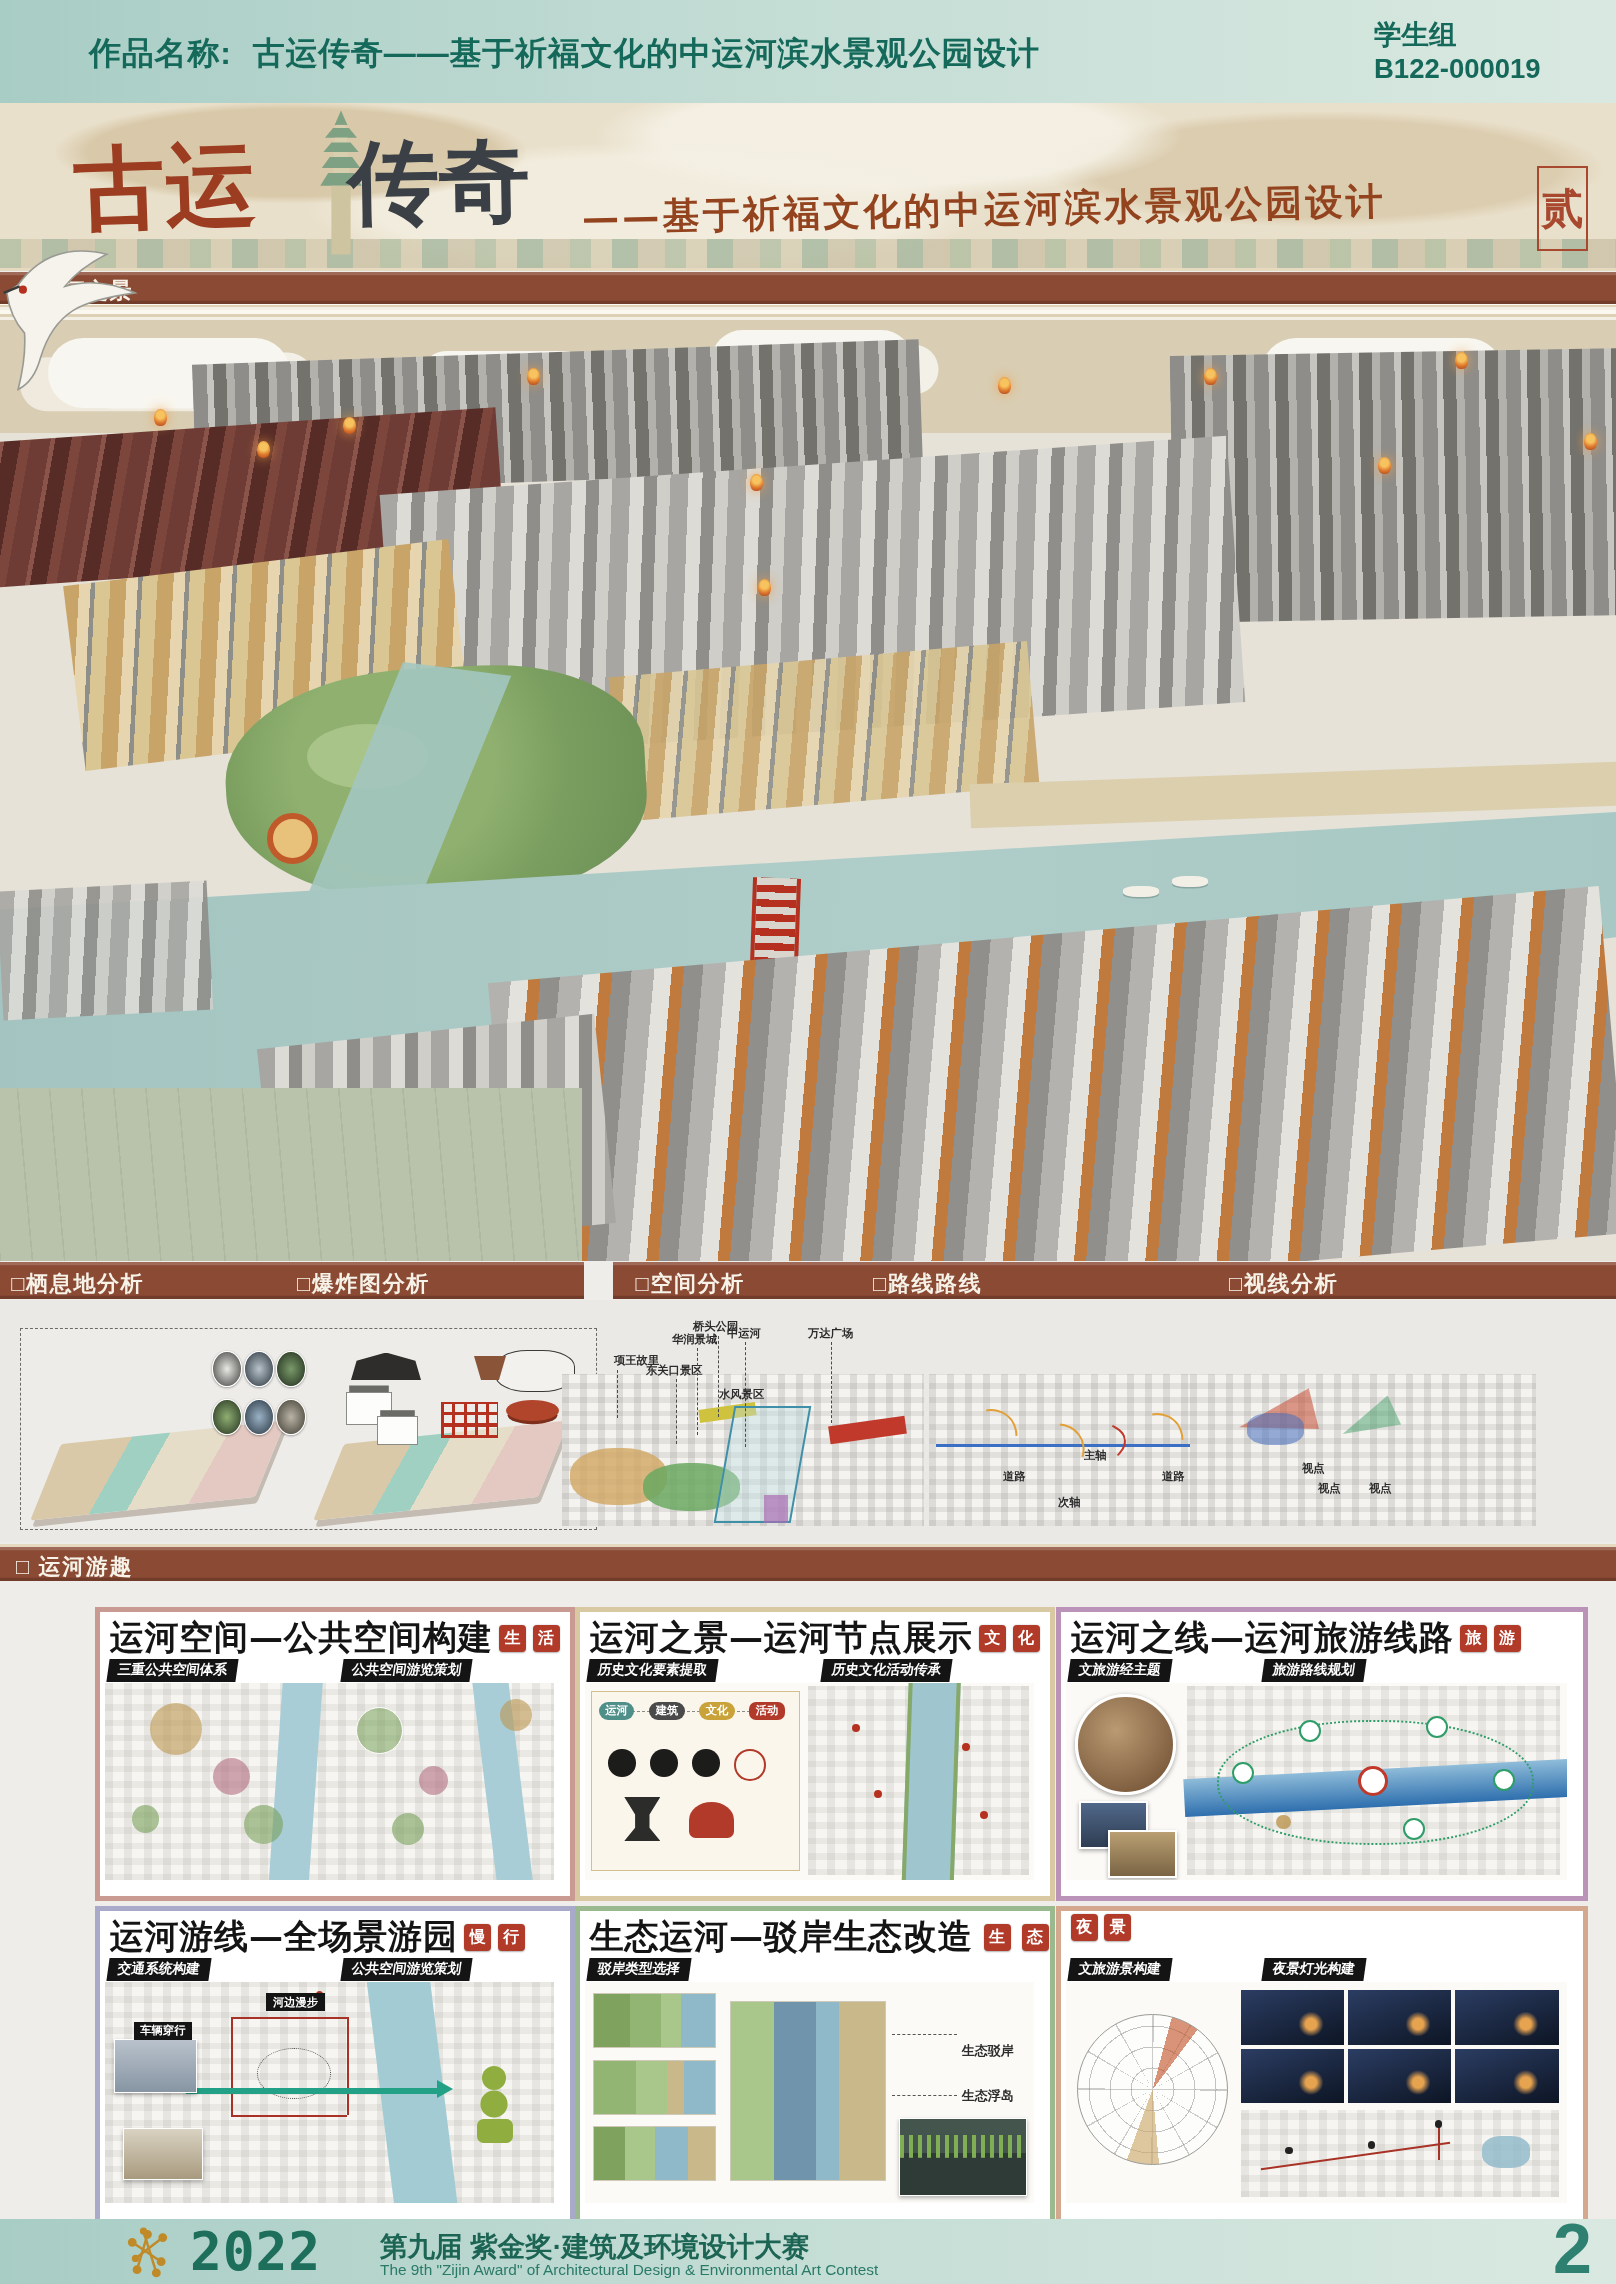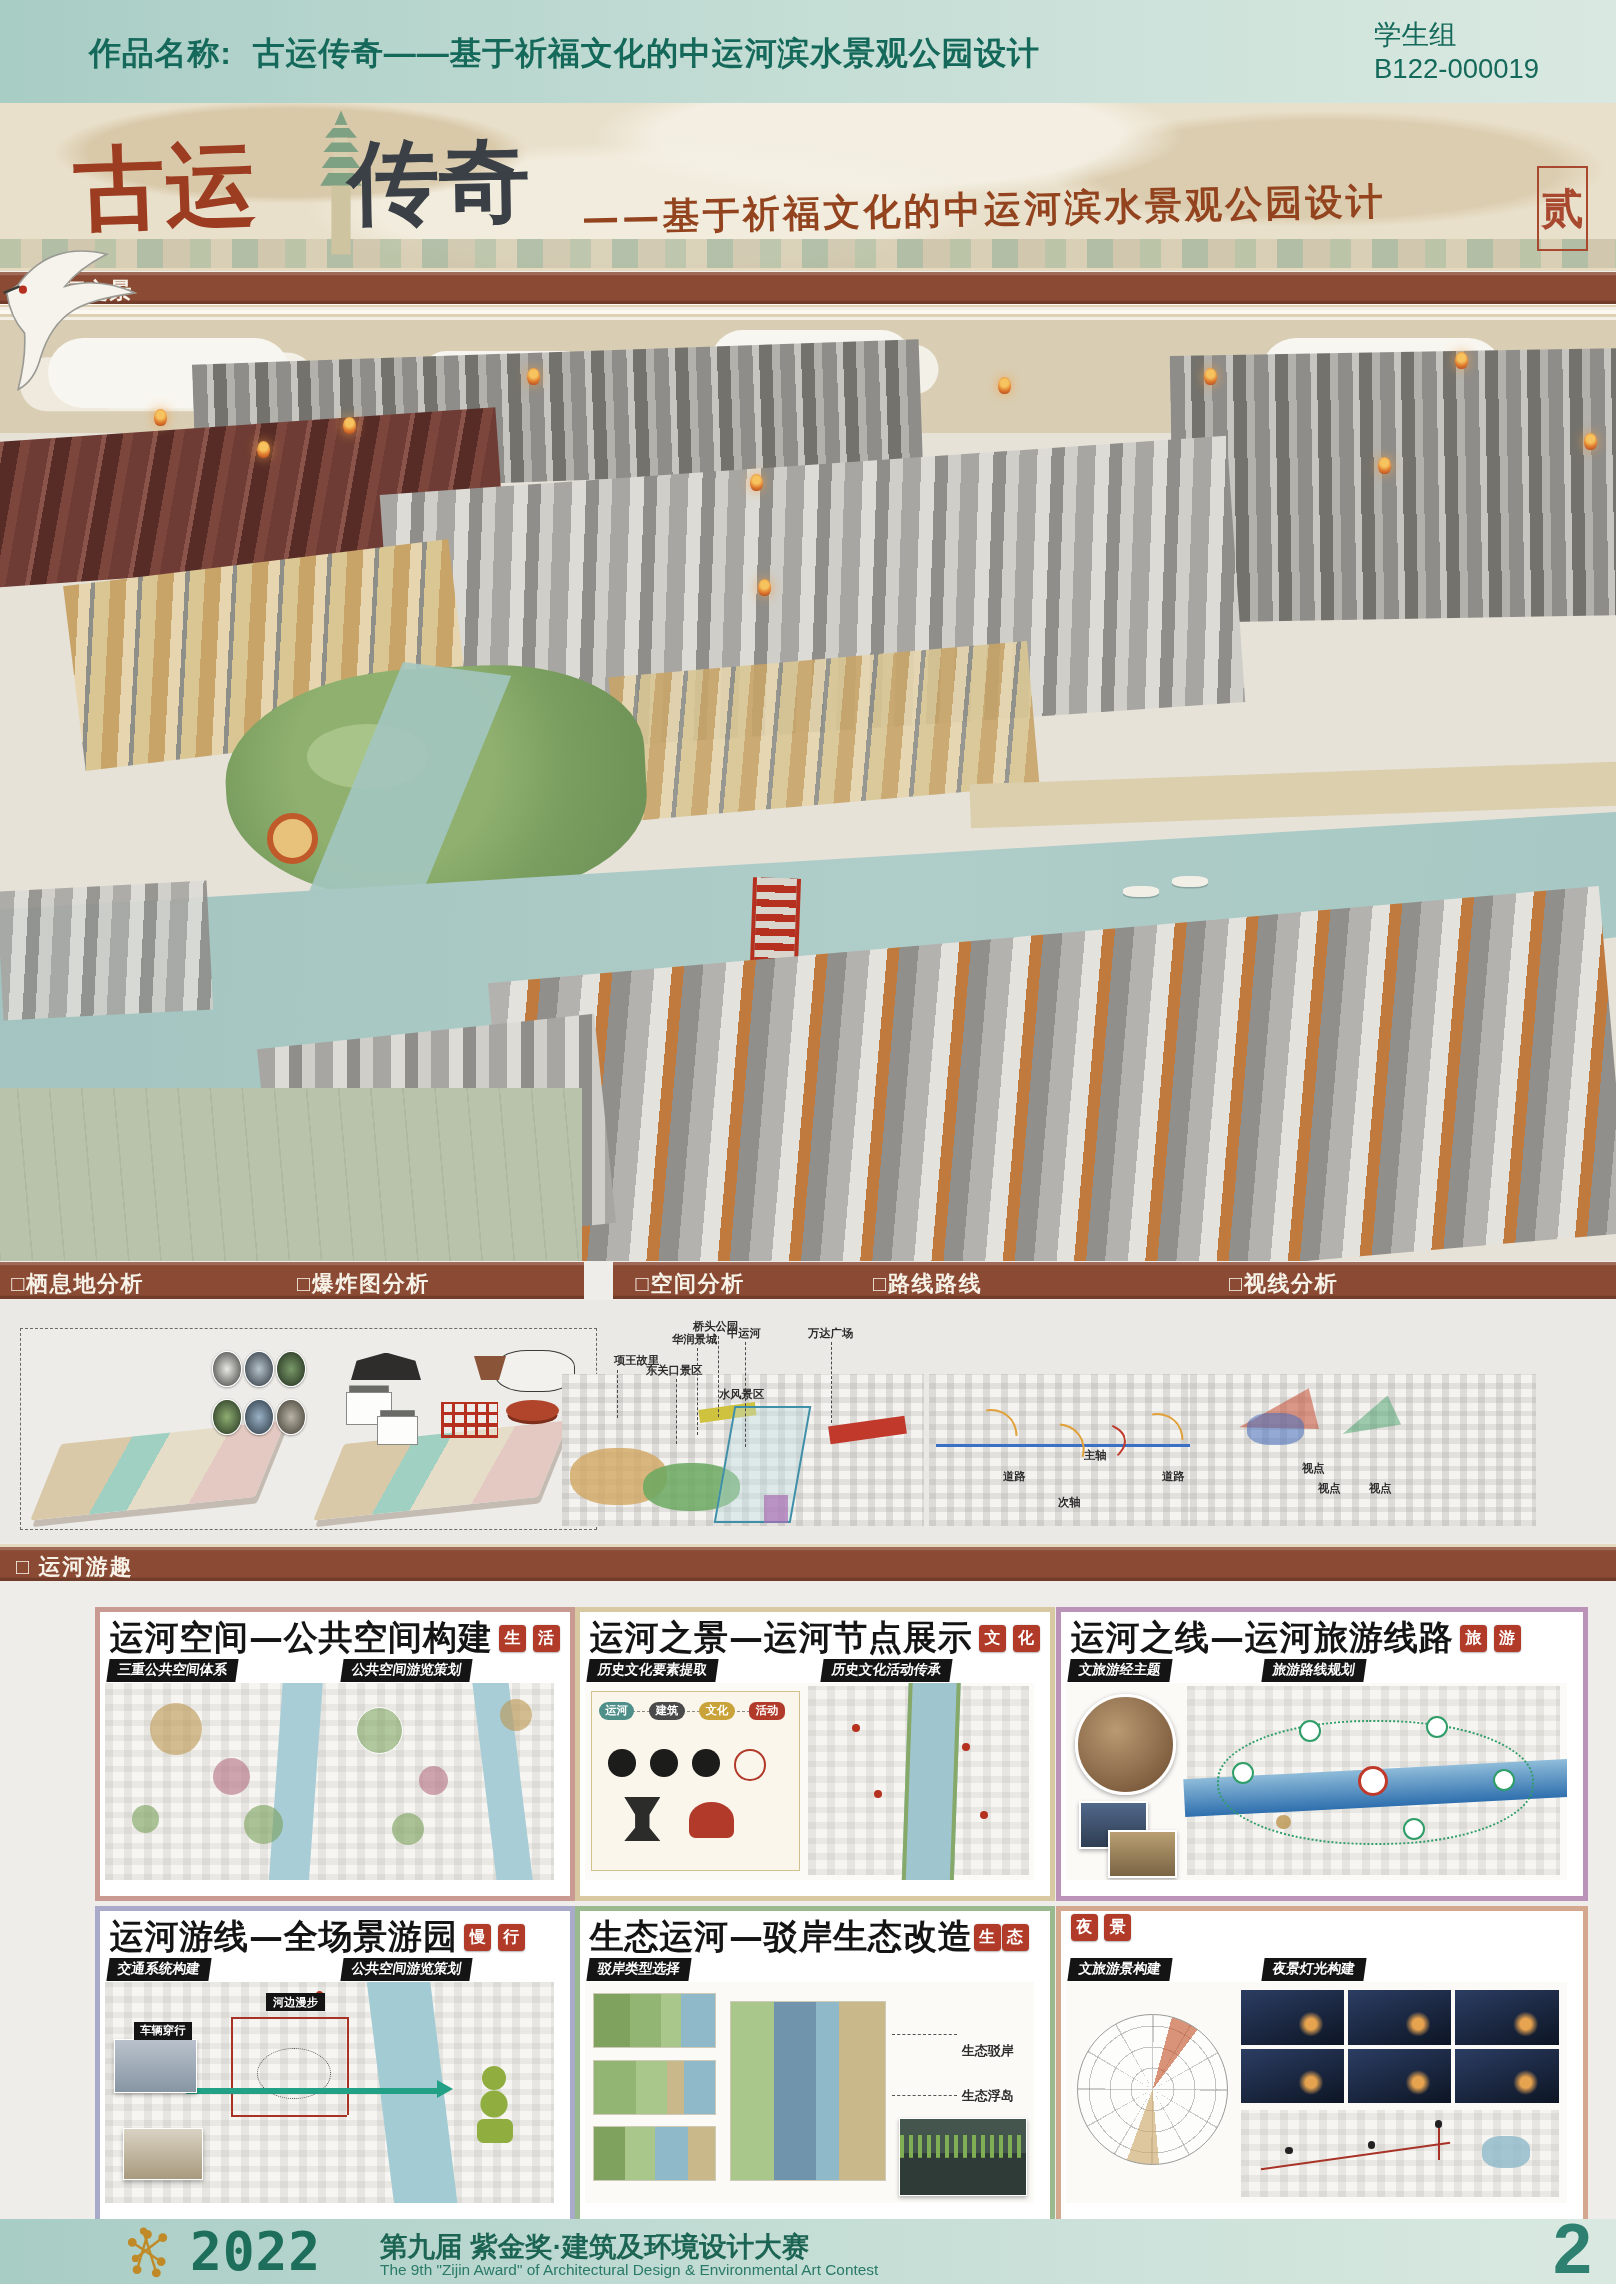--- a/index.html
+++ b/index.html
@@ -2,21 +2,21 @@
 <html style="font-size:13px"><head>
 <meta charset="utf-8">
 <style>
   html,body{margin:0;padding:0;background:#dfe3dd;}
   #poster{position:relative;width:1616px;height:2284px;background:#efede9;overflow:hidden;
           font-family:"Liberation Sans","DejaVu Sans",sans-serif;}
   .abs{position:absolute;}
   
   .band{background:linear-gradient(90deg,#a8cdc5 0%,#c2dcd4 45%,#d9e9e1 100%);}
   .head-title{font-size:32px;font-weight:bold;color:#15695a;letter-spacing:0.8px;white-space:nowrap;}
-  .head-right{font-size:27.5px;font-weight:normal;color:#15695a;line-height:1.25;text-align:left;}
+  .head-right{font-size:27.5px;font-weight:bold;color:#15695a;line-height:1.25;text-align:left;}
   
   .banner{background:#e9e0cb;overflow:hidden;}
   .cloudwash{background:
      radial-gradient(ellipse 339px 73px at 18% 30%, rgba(203,182,142,.55) 0 60%, transparent 70%),
      radial-gradient(ellipse 420px 89px at 55% 20%, rgba(244,240,228,.9) 0 55%, transparent 70%),
      radial-gradient(ellipse 388px 81px at 82% 40%, rgba(206,186,148,.5) 0 60%, transparent 72%),
      radial-gradient(ellipse 485px 97px at 40% 65%, rgba(244,239,226,.8) 0 55%, transparent 70%);}
   .villagestrip{background:
      repeating-linear-gradient(90deg,#adbb9d 0 21px,#d3c9ae 21px 42px,#9fb298 42px 68px,#c9bfa4 68px 95px);
      opacity:.75;}
@@ -381,21 +381,21 @@
       <div class="abs" style="left:84%;top:38%;width:24px;height:24px;border-radius:50%;background:#8fae3f;box-shadow:0 26px 0 1.6px #8fae3f;"></div>
       <div class="abs" style="left:83%;top:62%;width:36px;height:24px;border-radius:6.5px;background:#8fae3f;"></div>
       <div class="abs" style="left:2%;top:26%;width:81px;height:52px;background:linear-gradient(#b9c2cc,#8795a3);border:1.6px solid #fff;box-shadow:0 1.6px 4px rgba(0,0,0,.3);"></div>
       <span class="abs blackchip" style="left:2%;top:18%;margin-left:20px;">车辆穿行</span>
       <span class="abs blackchip" style="left:36%;top:5%;">河边漫步</span>
       <div class="abs" style="left:4%;top:66%;width:78px;height:50px;background:linear-gradient(#d9d2c2,#a89a7e);border:1.6px solid #fff;box-shadow:0 1.6px 4px rgba(0,0,0,.3);"></div>
     </div>
   </div>
 
   <div class="abs panel" style="left:575px;top:1906px;width:470px;height:309px;border:5.7px solid #9ab98f;">
-    <div class="abs" style="left:9.7px;top:3.2px;display:flex;align-items:center;gap:1px;">
+    <div class="abs" style="left:9.7px;top:3.2px;display:flex;align-items:center;gap:11px;">
       <span class="p-title">生态运河—驳岸生态改造</span>
       <span class="sealchip">生</span>
       <span class="sealchip">态</span>
     </div>
     <span class="abs tagchip" style="left:8px;top:47px;">驳岸类型选择</span>
     <div class="abs pcontent" style="left:4.8px;top:71px;width:449px;height:221px;">
       <div class="abs ecoSection" style="left:8px;top:11.3px;width:121px;height:53px;background:linear-gradient(90deg,#7fa35f 0 30%,#93b573 30% 55%,#a9c78b 55% 72%,#8fb8c9 72% 100%);"></div>
       <div class="abs ecoSection" style="left:8px;top:78px;width:121px;height:53px;background:linear-gradient(90deg,#93b573 0 35%,#a9c78b 35% 60%,#c9b98a 60% 74%,#8fb8c9 74% 100%);"></div>
       <div class="abs ecoSection" style="left:8px;top:144px;width:121px;height:53px;background:linear-gradient(90deg,#7fa35f 0 26%,#a9c78b 26% 50%,#8fb8c9 50% 78%,#c9b98a 78% 100%);"></div>
       <div class="abs ecoSection" style="left:145px;top:19.4px;width:154px;height:178px;background:linear-gradient(90deg,#a9c78b 0 28%,#6f94ab 28% 55%,#8fb8c9 55% 70%,#c9b98a 70% 100%);"></div>

